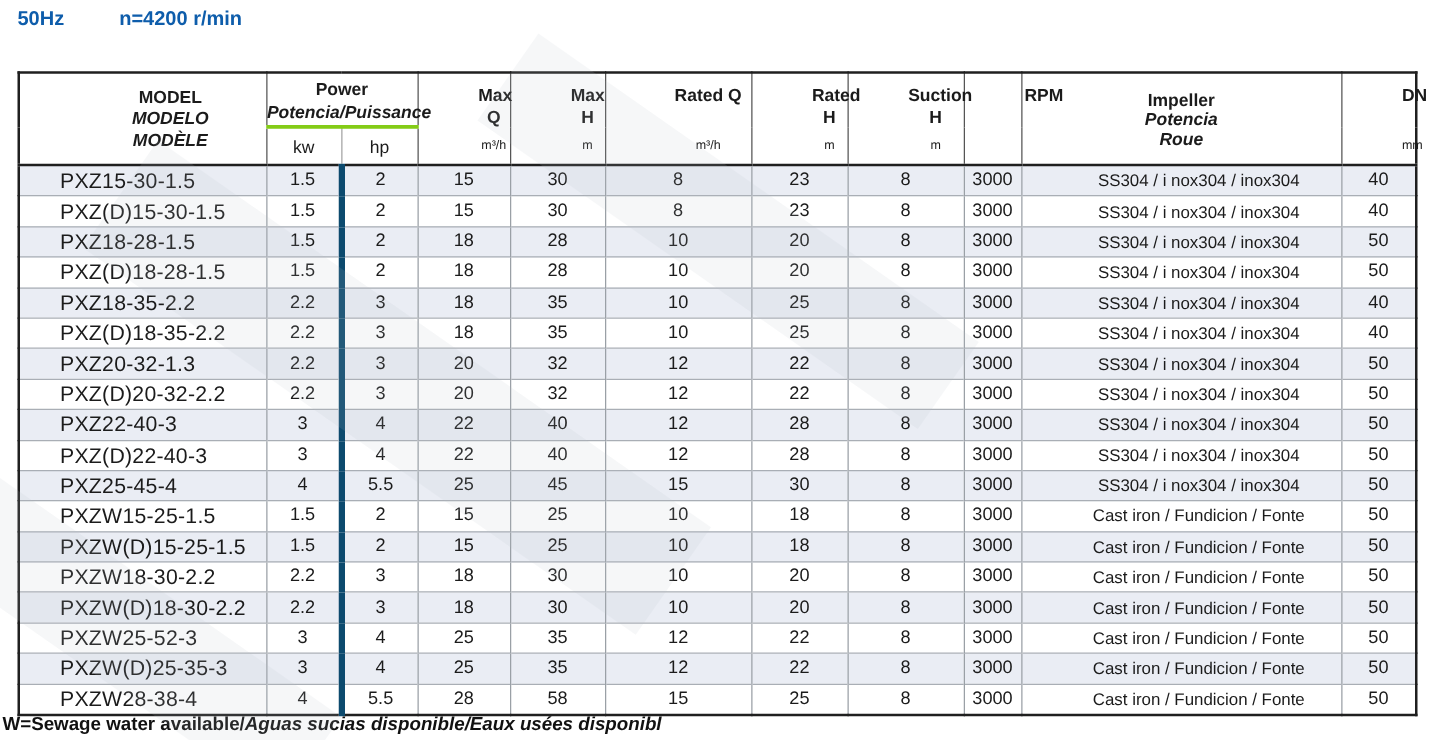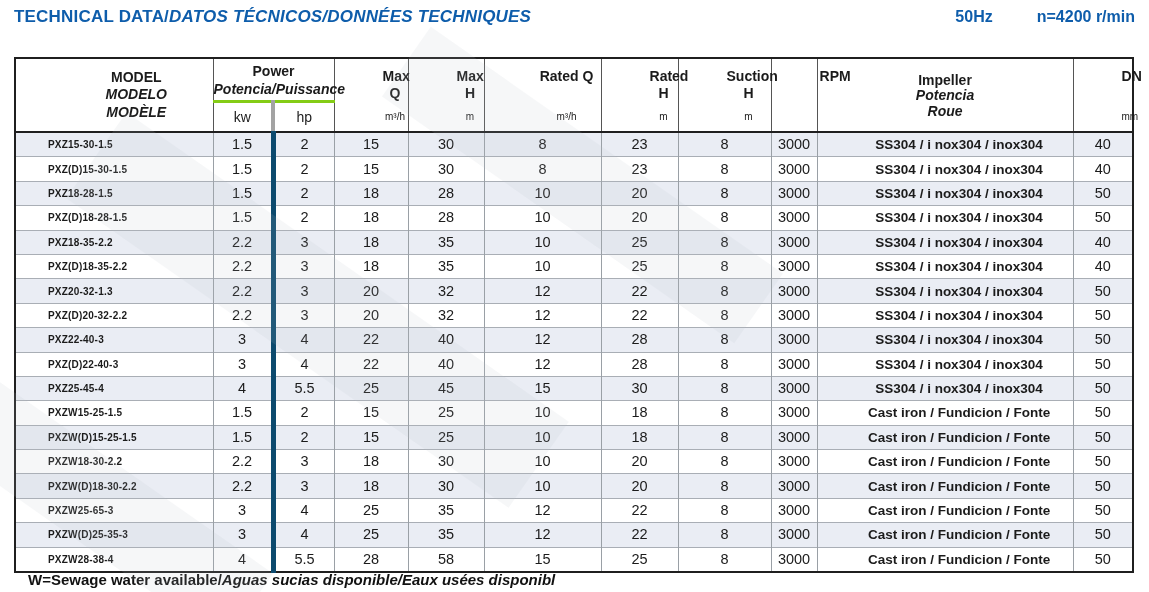--- a/index.html
+++ b/index.html
@@ -41,48 +41,45 @@
     padding:0;vertical-align:middle;font-weight:bold;font-size:14px;line-height:17px;
   }
   th .stack{display:flex;flex-direction:column;justify-content:space-between;height:69px;padding:7px 0 5px;box-sizing:border-box;margin-left:48px;}
   th .stack .unit{font-weight:normal;font-size:10px;}
   th .stack3{display:flex;flex-direction:column;justify-content:center;height:69px;line-height:17.5px;padding-left:44px;}
   th .stackImp{display:flex;flex-direction:column;justify-content:flex-start;height:61px;padding-top:8px;box-sizing:border-box;line-height:15.5px;}
   .it{font-style:italic;}
   th.powerTop{border-bottom:3px solid #84cc16;height:41px;}
   th.powerTop .stack2{line-height:18px;}
   tr.units th{border-bottom:2px solid #1f1f1f;height:28px;font-weight:normal;font-size:14px;}
-  tr.units th.kwcell{border-right:4px solid #a3a3a3;}
+  tr.units th.kwcell{border-right:1px solid #a3a3a3;}
   
   tbody td{
     border-left:1px solid #9aa0a6;border-right:1px solid #9aa0a6;
     border-top:1px solid #a9aeb5;
     height:23.4px;padding:0;text-align:center;
     font-size:14.5px;line-height:23px;
   }
   tbody tr:first-child td{border-top:none;}
   tbody tr:nth-child(odd){background:#eaedf4;}
   tbody td.model{
-    text-align:left;padding-left:32px;font-weight:bold;font-size:10px;letter-spacing:.2px;
+    text-align:left;padding-left:32px;font-weight:normal;font-size:17px;letter-spacing:.2px;
   }
   tbody td.kw{border-right:5px solid #0c4a6e;}
-  tbody td.impeller{font-weight:bold;font-size:13.5px;padding-left:28px;}
+  tbody td.impeller{font-weight:normal;font-size:13.5px;padding-left:28px;}
   
   .footnote{
-    position:absolute;left:28px;top:571px;
+    position:absolute;left:2px;top:571px;
     font-size:15px;font-weight:bold;white-space:nowrap;color:#111;
   }
 </style>
 </head>
 <body>
 
 <div class="page-head">
-  <div class="doc-title">
-    <span>TECHNICAL DATA/</span><span class="it">DATOS TÉCNICOS/DONNÉES TECHNIQUES</span>
-  </div>
   <div class="head-right">
     <span>50Hz</span>
     <span>n=4200 r/min</span>
   </div>
 </div>
 
 <table class="doc">
   <colgroup>
     <col style="width:198px">
       <col style="width:60px">
@@ -356,21 +353,21 @@
     <td>18</td>
     <td>30</td>
     <td>10</td>
     <td>20</td>
     <td>8</td>
     <td>3000</td>
     <td class="impeller">Cast iron / Fundicion / Fonte</td>
     <td>50</td>
   </tr>
       <tr>
-    <td class="model">PXZW25-65-3</td>
+    <td class="model">PXZW25-52-3</td>
     <td class="kw">3</td>
     <td>4</td>
     <td>25</td>
     <td>35</td>
     <td>12</td>
     <td>22</td>
     <td>8</td>
     <td>3000</td>
     <td class="impeller">Cast iron / Fundicion / Fonte</td>
     <td>50</td>

